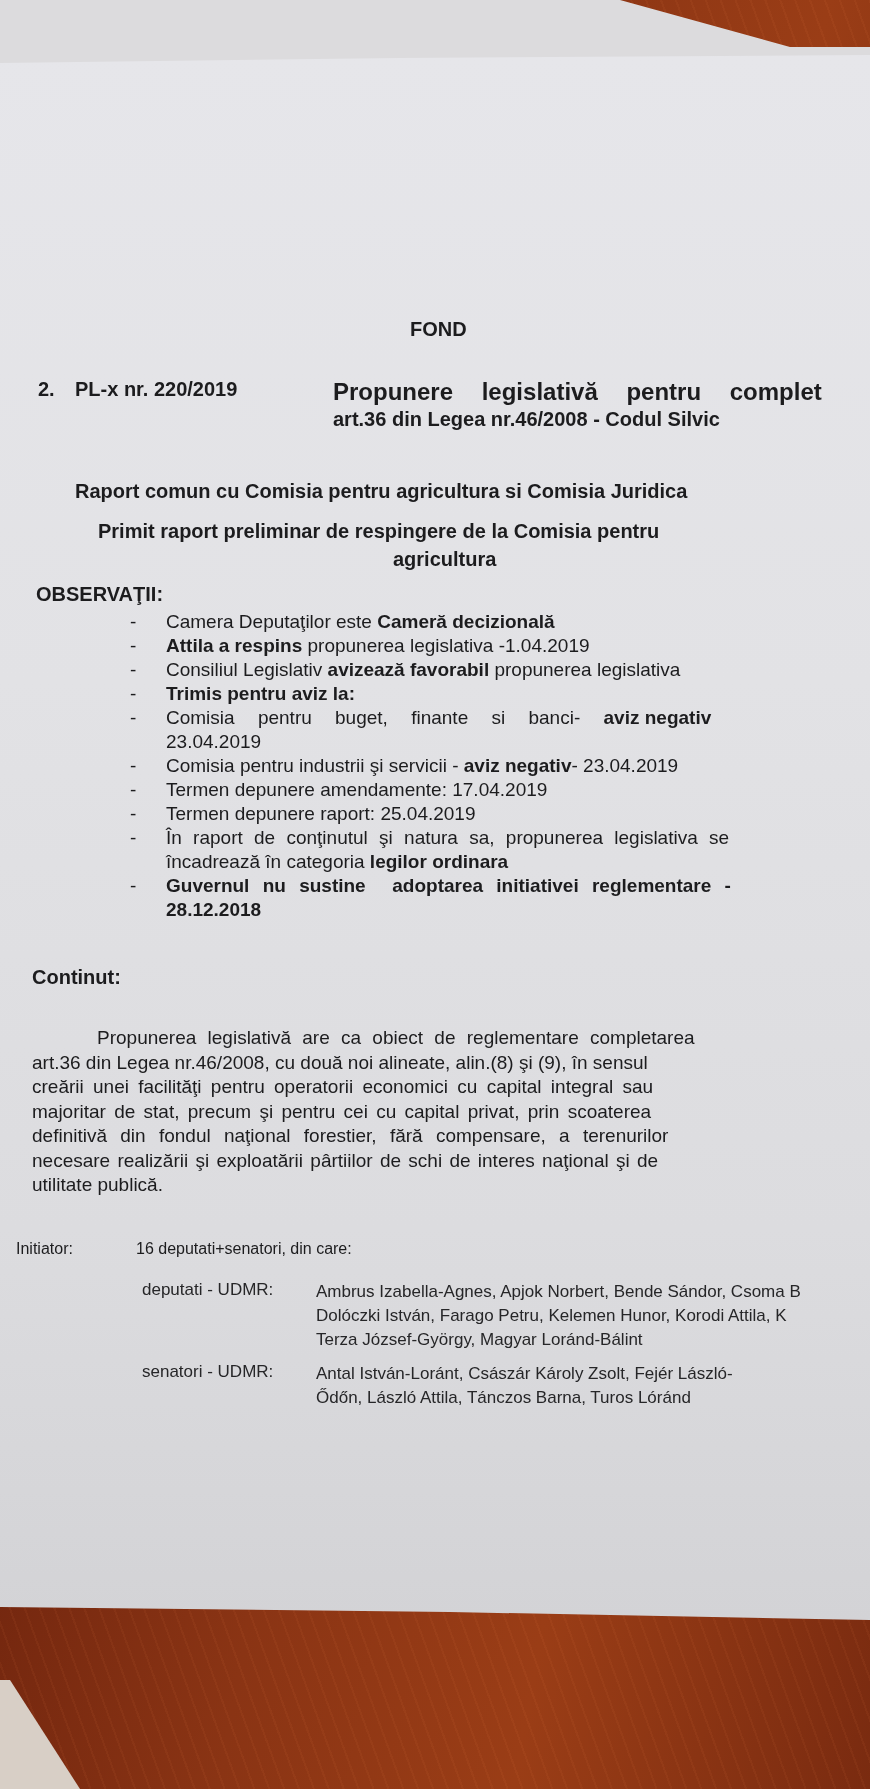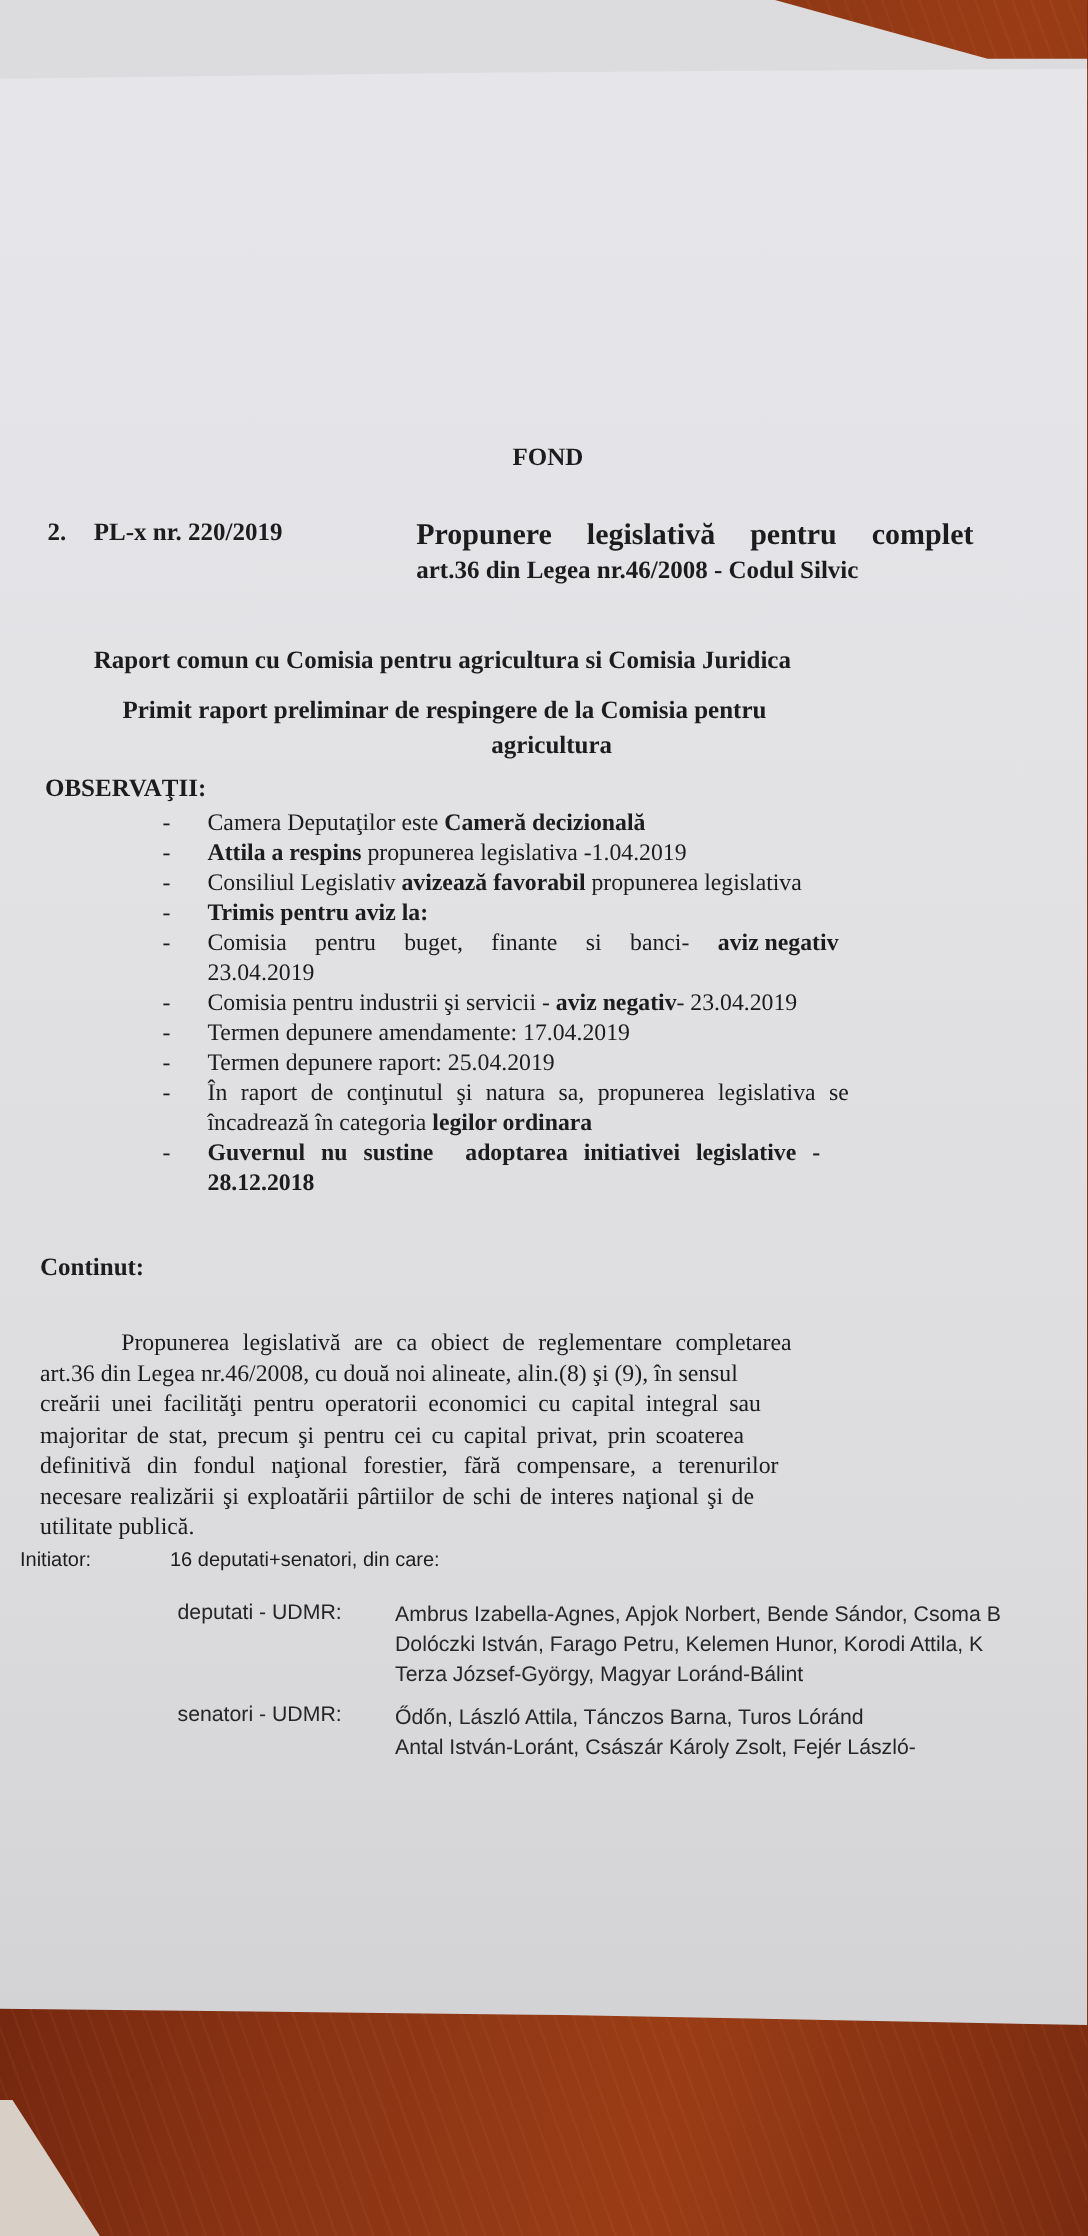--- a/index.html
+++ b/index.html
@@ -23,21 +23,21 @@
       position: absolute; left: 0; top: 1680px; width: 90px; height: 109px;
       background: #d8cfc6;
       clip-path: polygon(0 0, 10px 0, 80px 109px, 0 109px);
     }
     .sheet {
       position: absolute; left: 0; top: 55px; width: 870px; height: 1565px;
       background: linear-gradient(180deg, #e6e6ea 0%, #e2e2e5 40%, #dcdcdf 75%, #d3d3d6 100%);
       clip-path: polygon(0 8px, 400px 3px, 870px 0, 870px 1565px, 450px 1557px, 0 1552px);
     }
     .ink { color: #1c1c1e; }
-    .calibri { font-family: Liberation Serif, serif; font-stretch: condensed; margin-top: 37px; }
+    .calibri { font-family: Liberation Sans, sans-serif; font-stretch: condensed; }
     .abs { position: absolute; white-space: nowrap; }
     .b { font-weight: bold; }
 
     .fond { left: 410px; top: 318px; font-size: 20px; }
     .item-num { left: 38px; top: 378px; font-size: 20px; }
     .item-pl { left: 75px; top: 378px; font-size: 20px; }
     .item-title1 { left: 333px; top: 378px; font-size: 24px; word-spacing: 22px; }
     .item-title2 { left: 333px; top: 408px; font-size: 20px; }
 
     .raport1 { left: 75px; top: 480px; font-size: 20px; }
@@ -119,21 +119,21 @@
   <div class="obs-row">
     <span class="obs-dash">-</span>
     <span class="obs-text">Termen depunere raport: 25.04.2019</span>
   </div>
   <div class="obs-row">
     <span class="obs-dash">-</span>
     <span class="obs-text"><span class="justify" style="word-spacing:6px">În raport de conţinutul şi natura sa, propunerea legislativa se</span><br><span>încadrează în categoria </span><b>legilor ordinara</b></span>
   </div>
   <div class="obs-row">
     <span class="obs-dash">-</span>
-    <span class="obs-text"><b class="justify" style="word-spacing:8px;white-space:pre">Guvernul nu sustine  adoptarea initiativei legislative -</b><br><b>28.12.2018</b></span>
+    <span class="obs-text"><b class="justify" style="word-spacing:8px;white-space:pre">Guvernul nu sustine  adoptarea initiativei reglementare -</b><br><b>28.12.2018</b></span>
   </div>
 </div>
 
 <div class="abs calibri b ink cont-head">Continut:</div>
 
 <div class="cont-para calibri ink">
   <div class="indent" style="word-spacing:6px">Propunerea legislativă are ca obiect de reglementare completarea</div>
   <div>art.36 din Legea nr.46/2008, cu două noi alineate, alin.(8) şi (9), în sensul</div>
   <div style="word-spacing:4px">creării unei facilităţi pentru operatorii economici cu capital integral sau</div>
   <div style="word-spacing:3px">majoritar de stat, precum şi pentru cei cu capital privat, prin scoaterea</div>
@@ -147,15 +147,15 @@
 
 <div class="abs times dep-label">deputati - UDMR:</div>
 <div class="dep-lines times lines">
   <div>Ambrus Izabella-Agnes, Apjok Norbert, Bende Sándor, Csoma B</div>
   <div>Dolóczki István, Farago Petru, Kelemen Hunor, Korodi Attila, K</div>
   <div>Terza József-György, Magyar Loránd-Bálint</div>
 </div>
 
 <div class="abs times sen-label">senatori - UDMR:</div>
 <div class="sen-lines times lines">
+  <div>Antal István-Loránt, Császár Károly Zsolt, Fejér László-</div>
   <div>Ődőn, László Attila, Tánczos Barna, Turos Lóránd</div>
-  <div>Antal István-Loránt, Császár Károly Zsolt, Fejér László-</div>
 </div>
 
 </body></html>

